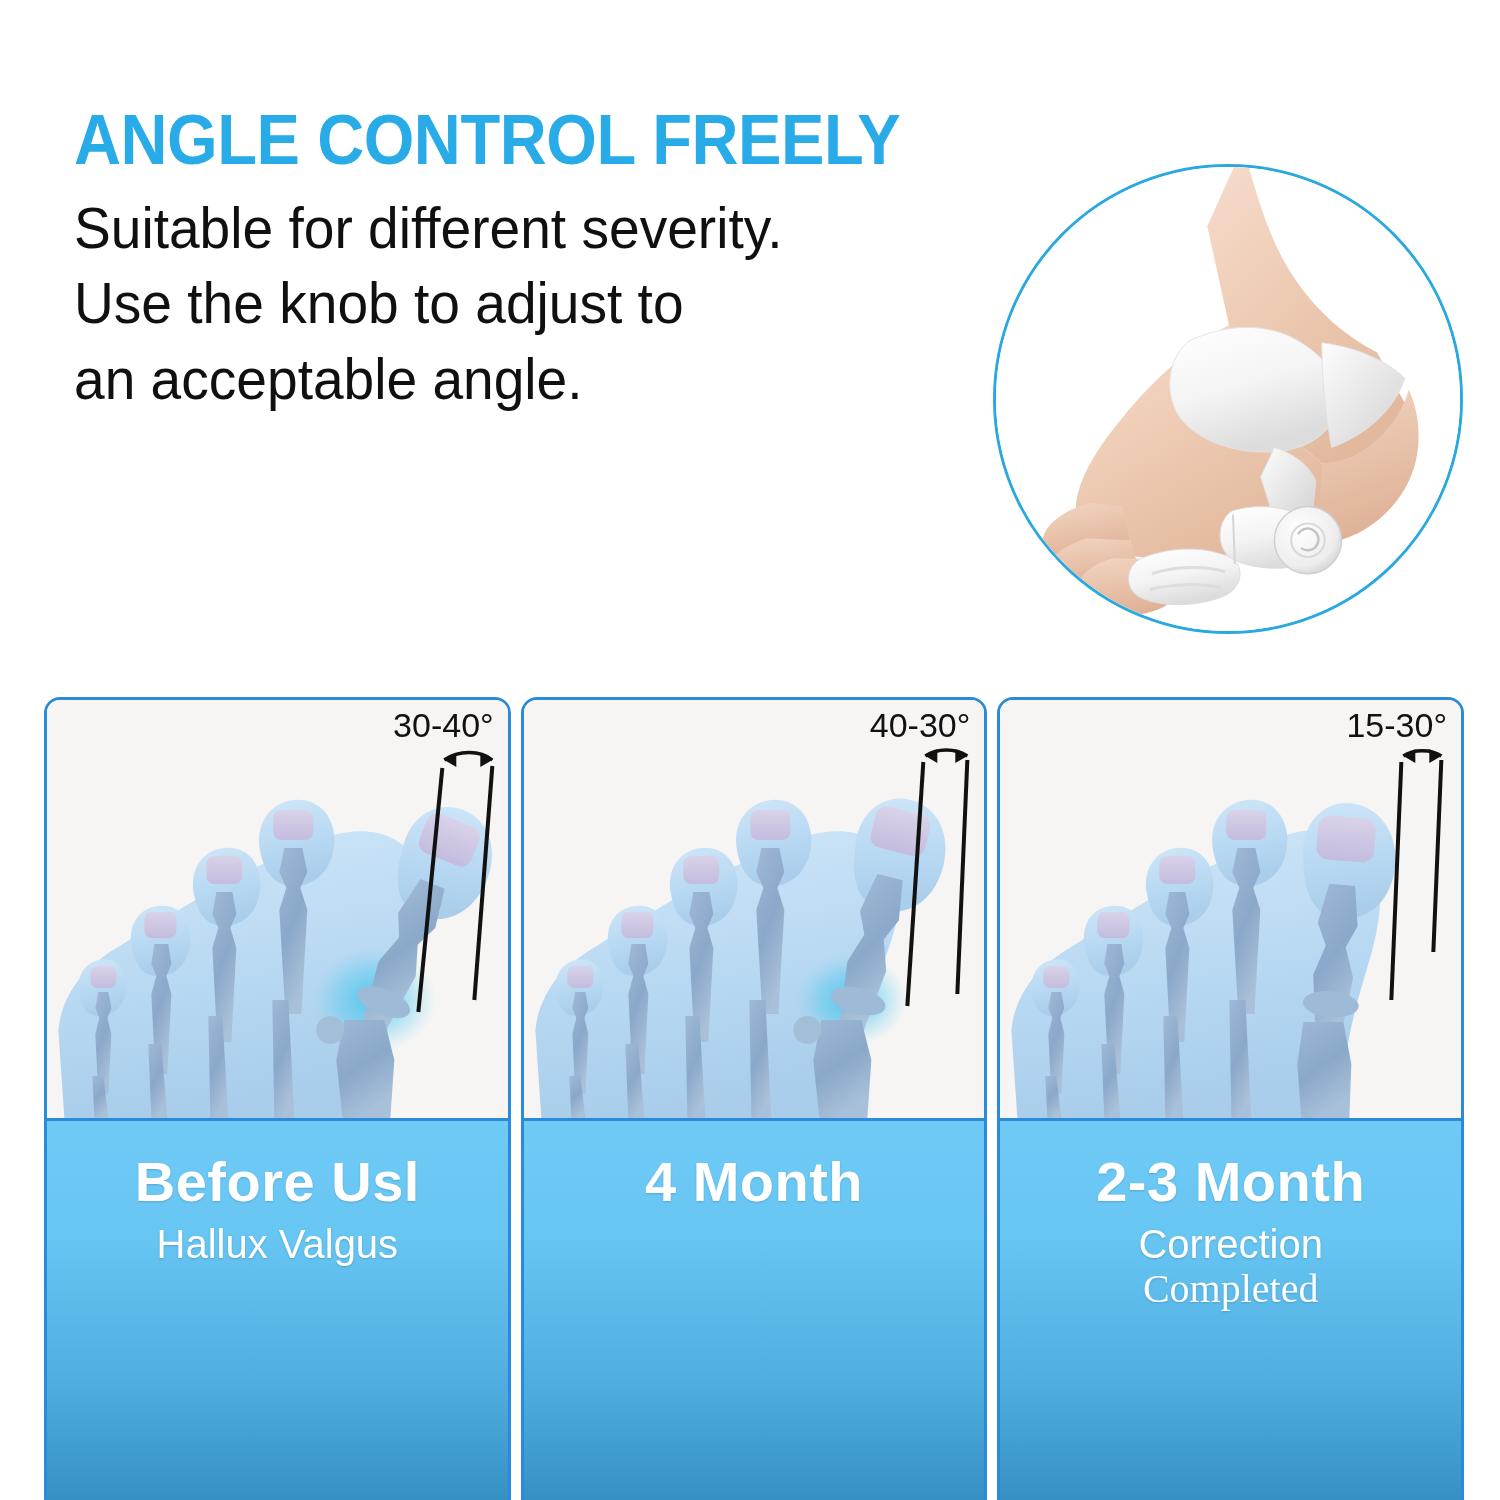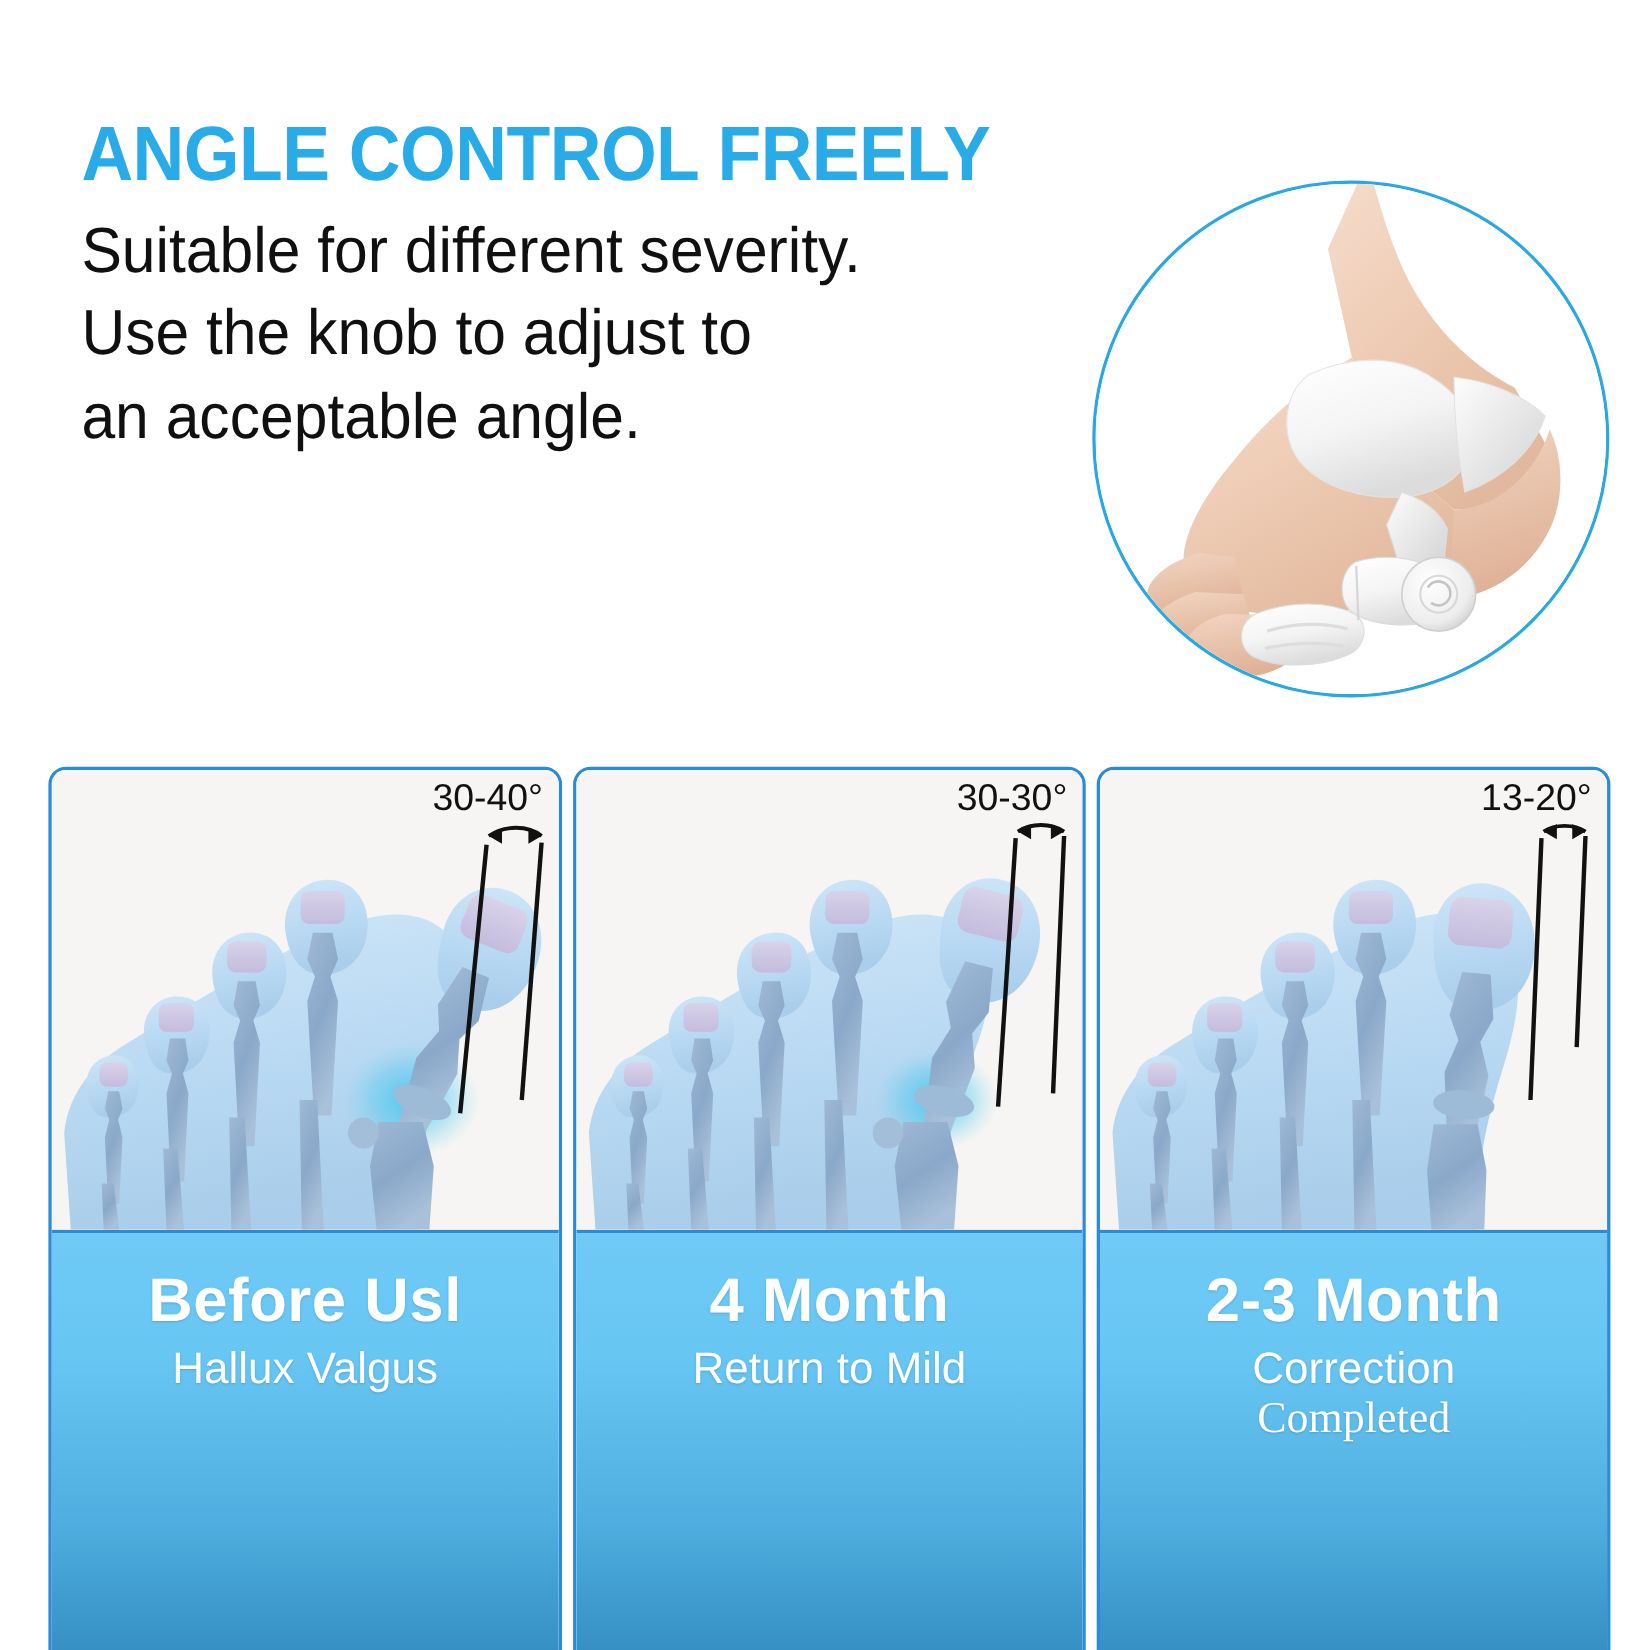--- a/index.html
+++ b/index.html
@@ -317,27 +317,24 @@
         <path d="M228,300 l16,0 l6,118 l-20,0 Z" fill="url(#bone1)"></path>
         <path d="M164,316 l14,0 l6,102 l-18,0 Z" fill="url(#bone1)"></path>
         <path d="M104,344 l13,0 l6,74 l-16,0 Z" fill="url(#bone1)"></path>
         <path d="M48,376 l11,0 l5,42 l-14,0 Z" fill="url(#bone1)"></path>
         <line x1="402" y1="62" x2="386" y2="306" stroke="#111" stroke-width="4"></line>
         <line x1="446" y1="60" x2="436" y2="294" stroke="#111" stroke-width="4"></line>
         <path d="M404,56 C416,48 434,48 446,56" fill="none" stroke="#111" stroke-width="3.5"></path>
         <path d="M404,56 l12,-7 l0,14 Z" fill="#111"></path>
         <path d="M446,56 l-12,-7 l0,14 Z" fill="#111"></path>
       </svg>
-      <div class="angle-label">30-30°</div>
+      <div class="angle-label">40-30°</div>
     </div>
     <div class="caption">
       <div class="cap-main">4 Month</div>
-      <div class="cap-sub">
-        <span>Return to Mild</span>
-      </div>
     </div>
   </div>
 
   <div class="panel">
     <div class="xray-area">
       <svg class="xray-svg" viewBox="0 0 466 418" preserveAspectRatio="xMidYMid slice">
         <rect x="0" y="0" width="466" height="418" fill="#F6F5F4"></rect>
         <path d="M20,418 L14,330 C18,292 42,266 72,248 C104,228 140,206 176,186
                  C212,166 250,148 286,136 C322,124 356,130 372,156
                  C388,182 384,216 374,254 C362,294 350,332 348,368
@@ -364,21 +361,21 @@
         <path d="M232,300 l16,0 l6,118 l-20,0 Z" fill="url(#bone1)"></path>
         <path d="M166,316 l14,0 l6,102 l-18,0 Z" fill="url(#bone1)"></path>
         <path d="M104,344 l13,0 l6,74 l-16,0 Z" fill="url(#bone1)"></path>
         <path d="M48,376 l11,0 l5,42 l-14,0 Z" fill="url(#bone1)"></path>
         <line x1="404" y1="62" x2="394" y2="300" stroke="#111" stroke-width="4"></line>
         <line x1="444" y1="60" x2="436" y2="252" stroke="#111" stroke-width="4"></line>
         <path d="M406,56 C416,49 434,49 444,56" fill="none" stroke="#111" stroke-width="3.5"></path>
         <path d="M406,56 l12,-7 l0,14 Z" fill="#111"></path>
         <path d="M444,56 l-12,-7 l0,14 Z" fill="#111"></path>
       </svg>
-      <div class="angle-label">13-20°</div>
+      <div class="angle-label">15-30°</div>
     </div>
     <div class="caption">
       <div class="cap-main">2-3 Month</div>
       <div class="cap-sub">
         <span>Correction</span>
         <span class="l2">Completed</span>
       </div>
     </div>
   </div>
 

